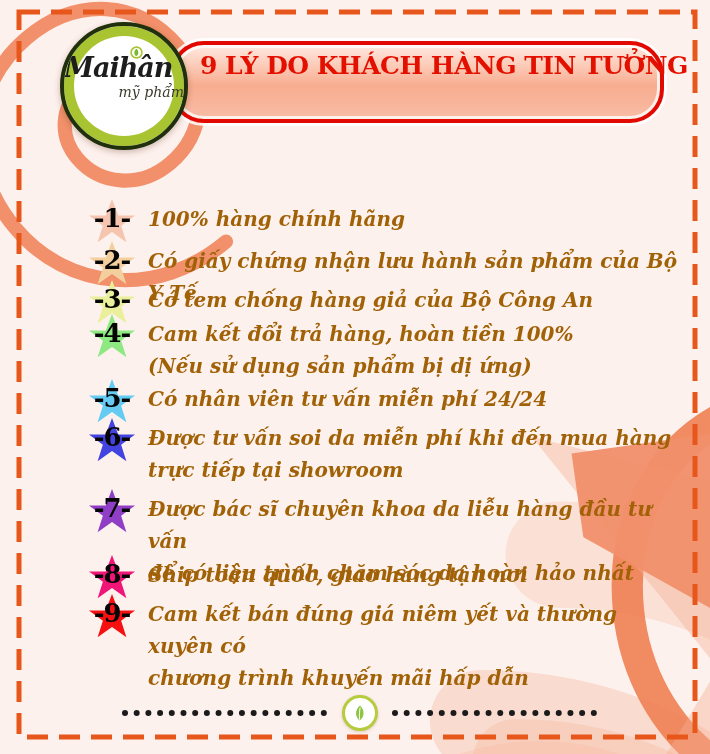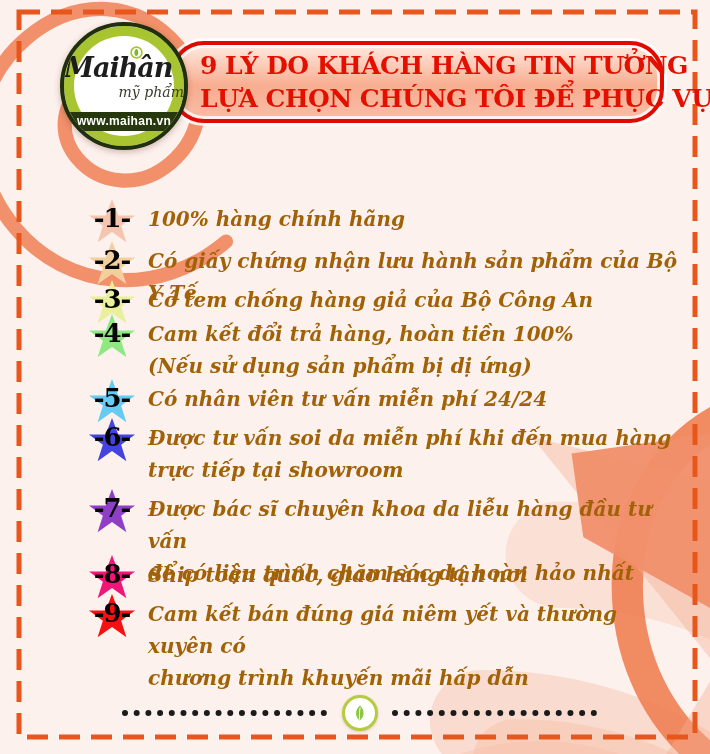--- a/index.html
+++ b/index.html
@@ -96,32 +96,30 @@
       <use href="#starFill" transform="translate(595,115) rotate(14) scale(1.15)" color="#f6b093" opacity=".4"></use>
       <use href="#starOutline" transform="translate(523,108) rotate(-8) scale(1.38)" color="#f2906c" opacity=".95"></use>
     </g>
 
     <rect x="19" y="12" width="676" height="725" fill="none" stroke="#e7571c" stroke-width="5" stroke-dasharray="21 11"></rect>
   </svg>
 
   <div class="banner">
     <div class="banner-text">
       <div>9 LÝ DO KHÁCH HÀNG TIN TƯỞNG</div>
-      <div>LỰA CHỌN CHÚNG TÔI ĐỂ PHỤC VỤ</div>
     </div>
   </div>
 
   <div class="logo">
     <div class="logo-brand">Maihân</div>
     <svg class="logo-leaf" viewBox="0 0 24 24">
       <circle cx="12" cy="12" r="10" fill="none" stroke="#a9c431" stroke-width="3"></circle>
       <path d="M12 5 C 7 9, 6.5 15, 11.5 19 C 16.5 15.5, 16.5 9, 12 5 Z" fill="#7ab82e"></path>
     </svg>
     <div class="logo-tagline">mỹ phẩm</div>
-    <div class="logo-ribbon">www.maihan.vn</div>
   </div>
 
   <div class="item i1">
     <div class="star" style="background: rgb(246, 197, 176);"></div>
     <div class="num">-1-</div>
     <div class="txt">
         <div>100% hàng chính hãng</div>
                      <div></div>
       </div>
   </div>

